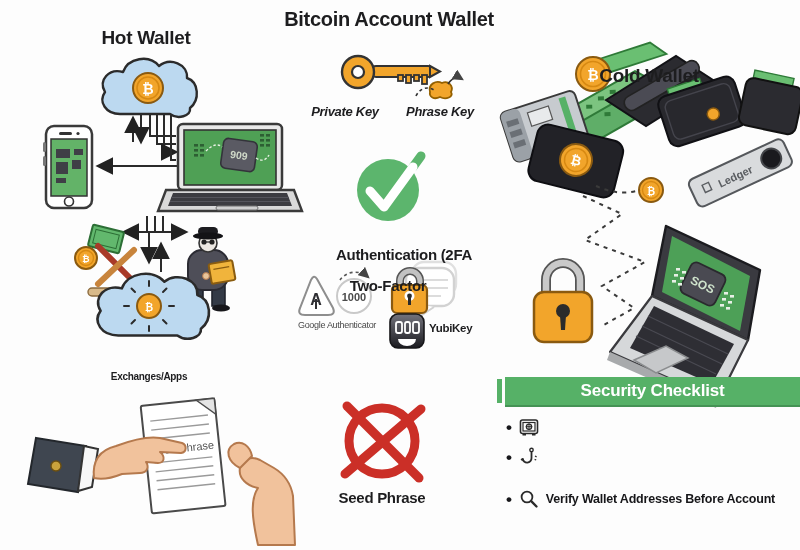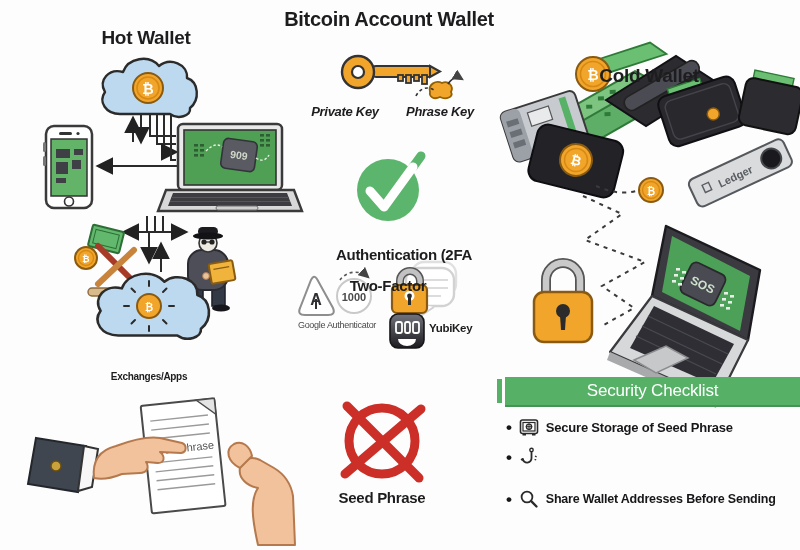--- a/index.html
+++ b/index.html
@@ -7,21 +7,21 @@
     position:relative;width:800px;height:550px;background:#fdfdfd;overflow:hidden;
     font-family:"Liberation Sans",sans-serif;color:#1d1d1f;
   }
   .t{position:absolute;font-weight:bold;color:#1d1d1f;text-align:center;white-space:nowrap;letter-spacing:-0.3px;}
   .h1{font-size:19px;}
   .lbl13{font-size:13px;font-style:italic;}
   .artsvg{position:absolute;left:0;top:0;}
   .banner{
     position:absolute;left:505px;top:377px;width:295px;height:28px;
     background:#56b167;border-bottom:2px solid #459355;
-    color:#ffffff;font-weight:normal;font-size:17px;line-height:28px;text-align:center;letter-spacing:-0.2px;
+    color:#ffffff;font-weight:bold;font-size:17px;line-height:28px;text-align:center;letter-spacing:-0.2px;
   }
   .banner-tab{position:absolute;left:497px;top:379px;width:5px;height:24px;background:#56b167;}
   .chk-row{
     position:absolute;left:506px;display:flex;align-items:center;gap:7px;
     font-weight:bold;font-size:13px;letter-spacing:-0.2px;white-space:nowrap;color:#17171a;
   }
   .chk-row .bullet{font-size:17px;line-height:1;}
   .chk-row svg{flex:0 0 auto;}
   .row3{font-size:12.5px;}
 </style>
@@ -390,36 +390,35 @@
     <span class="bullet">•</span>
     <svg width="20" height="20" viewBox="0 0 20 20">
       <rect x="1.5" y="3" width="17" height="13.5" rx="2" fill="#fff" stroke="#2a2a2a" stroke-width="1.6"></rect>
       <rect x="4" y="5.5" width="12" height="8.5" fill="none" stroke="#2a2a2a" stroke-width="1.2"></rect>
       <circle cx="10" cy="9.7" r="2.6" fill="none" stroke="#2a2a2a" stroke-width="1.3"></circle>
       <line x1="10" y1="6.4" x2="10" y2="13" stroke="#2a2a2a" stroke-width="1"></line>
       <line x1="6.7" y1="9.7" x2="13.3" y2="9.7" stroke="#2a2a2a" stroke-width="1"></line>
       <rect x="3.5" y="16.5" width="3.5" height="2" fill="#2a2a2a"></rect>
       <rect x="13" y="16.5" width="3.5" height="2" fill="#2a2a2a"></rect>
     </svg>
-    <span>Secure Storage of Seed Phrase</span>
   </div>
 
   <div class="chk-row" style="top:447px;">
     <span class="bullet">•</span>
     <svg width="20" height="20" viewBox="0 0 20 20">
       <circle cx="12.5" cy="3" r="1.7" fill="none" stroke="#2a2a2a" stroke-width="1.4"></circle>
       <path d="M12.5,4.8 V11 a4.4,4.4 0 1 1 -8.8,0.5" fill="none" stroke="#2a2a2a" stroke-width="1.8"></path>
       <path d="M3.7,11.5 l-1.6,1.6 M3.7,11.5 l0.6,2.3" stroke="#2a2a2a" stroke-width="1.5"></path>
       <line x1="16" y1="9" x2="17.6" y2="9.8" stroke="#2a2a2a" stroke-width="1.3"></line>
       <line x1="15.6" y1="12.4" x2="17.2" y2="13" stroke="#2a2a2a" stroke-width="1.3"></line>
     </svg>
   </div>
 
   <div class="chk-row row3" style="top:489px;">
     <span class="bullet">•</span>
     <svg width="20" height="20" viewBox="0 0 20 20">
       <circle cx="8" cy="8" r="5.4" fill="#fff" stroke="#2a2a2a" stroke-width="1.8"></circle>
       <line x1="12.2" y1="12.2" x2="17.5" y2="17.5" stroke="#2a2a2a" stroke-width="2.4" stroke-linecap="round"></line>
     </svg>
-    <span>Share Wallet Addresses Before Sending</span>
+    <span>Verify Wallet Addresses Before Account</span>
   </div>
 
 </div>
 
 </body></html>

